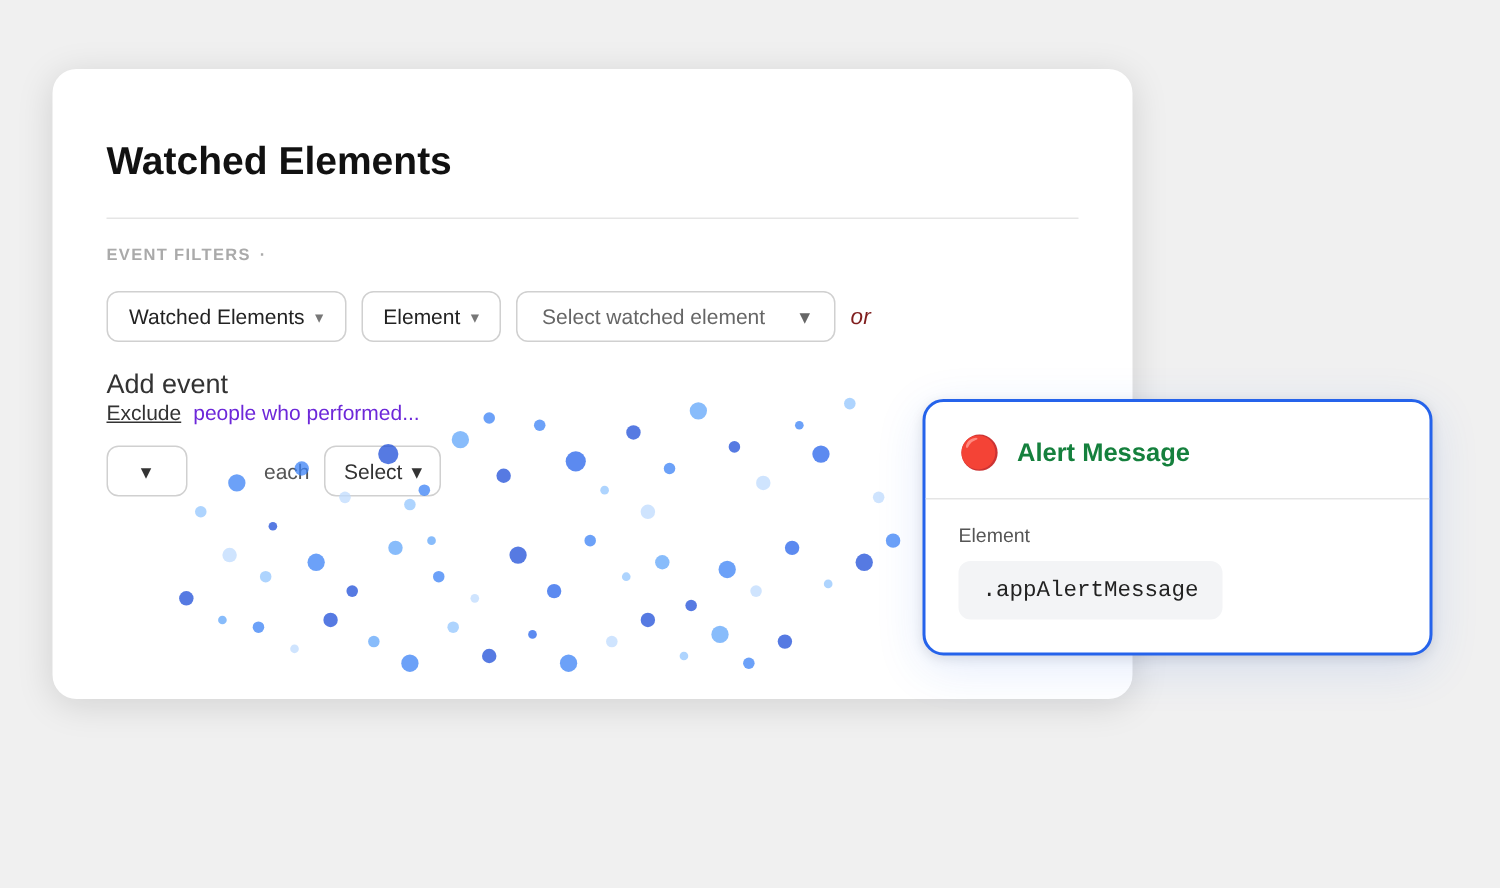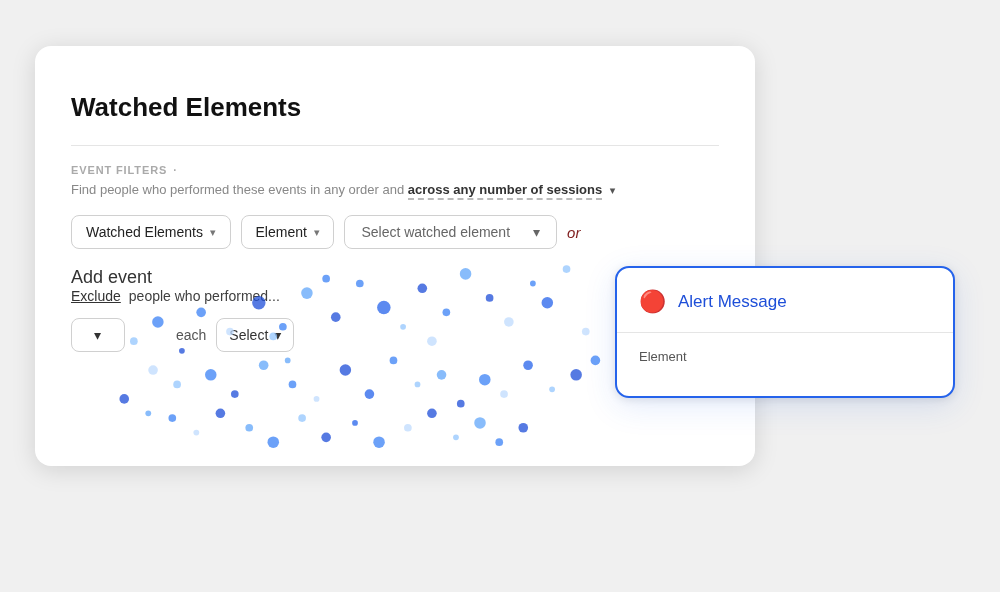--- a/index.html
+++ b/index.html
@@ -134,21 +134,21 @@
       margin-bottom: 14px;
     }
     .exclude-link {
       font-size: 14px;
       color: #333;
       text-decoration: underline;
       cursor: pointer;
     }
     .exclude-desc {
       font-size: 14px;
-      color: #404040;
+      color: #6d28d9;
     }
     .time-row {
       display: flex;
       align-items: center;
       gap: 10px;
     }
     .time-select-btn {
       display: flex;
       align-items: center;
       gap: 6px;
@@ -197,22 +197,22 @@
     .alert-icon {
       width: 28px;
       height: 28px;
       display: flex;
       align-items: center;
       justify-content: center;
       font-size: 22px;
     }
     .alert-title {
       font-size: 17px;
-      font-weight: 400;
-      color: #1d4ed8;
+      font-weight: 700;
+      color: #15803d;
     }
     .alert-divider {
       width: 100%;
       height: 1px;
       background: #e5e5e5;
     }
     .alert-card-body {
       padding: 16px 22px 22px 22px;
     }
     .alert-field-label {
@@ -236,24 +236,20 @@
 
 <div class="scene">
 
   <div class="main-card">
     <div class="main-card-title">Watched Elements</div>
     <div class="divider"></div>
 
     <div class="event-filters-row">
       <span class="event-filters-label">EVENT FILTERS</span>
       <span class="event-filters-label">·</span>
-      <span class="event-filters-desc">
-        <span>Find people who performed these events in any order and </span><strong>across any number of sessions</strong>
-        <span class="chevron-down-sm">▾</span>
-      </span>
     </div>
 
     <div class="filter-row">
       <button class="dropdown-btn">
         <span>Watched Elements</span>
         <span class="chev">▾</span>
       </button>
       <button class="dropdown-btn">
         <span>Element</span>
         <span class="chev">▾</span>
@@ -352,15 +348,16 @@
     </svg>
 
   <div class="alert-card">
     <div class="alert-card-header">
       <span class="alert-icon">🔴</span>
       <span class="alert-title">Alert Message</span>
     </div>
     <div class="alert-divider"></div>
     <div class="alert-card-body">
       <div class="alert-field-label">Element</div>
+      <div class="alert-code-block">.appAlertMessage</div>
     </div>
   </div>
 </div>
 
 </body></html>

